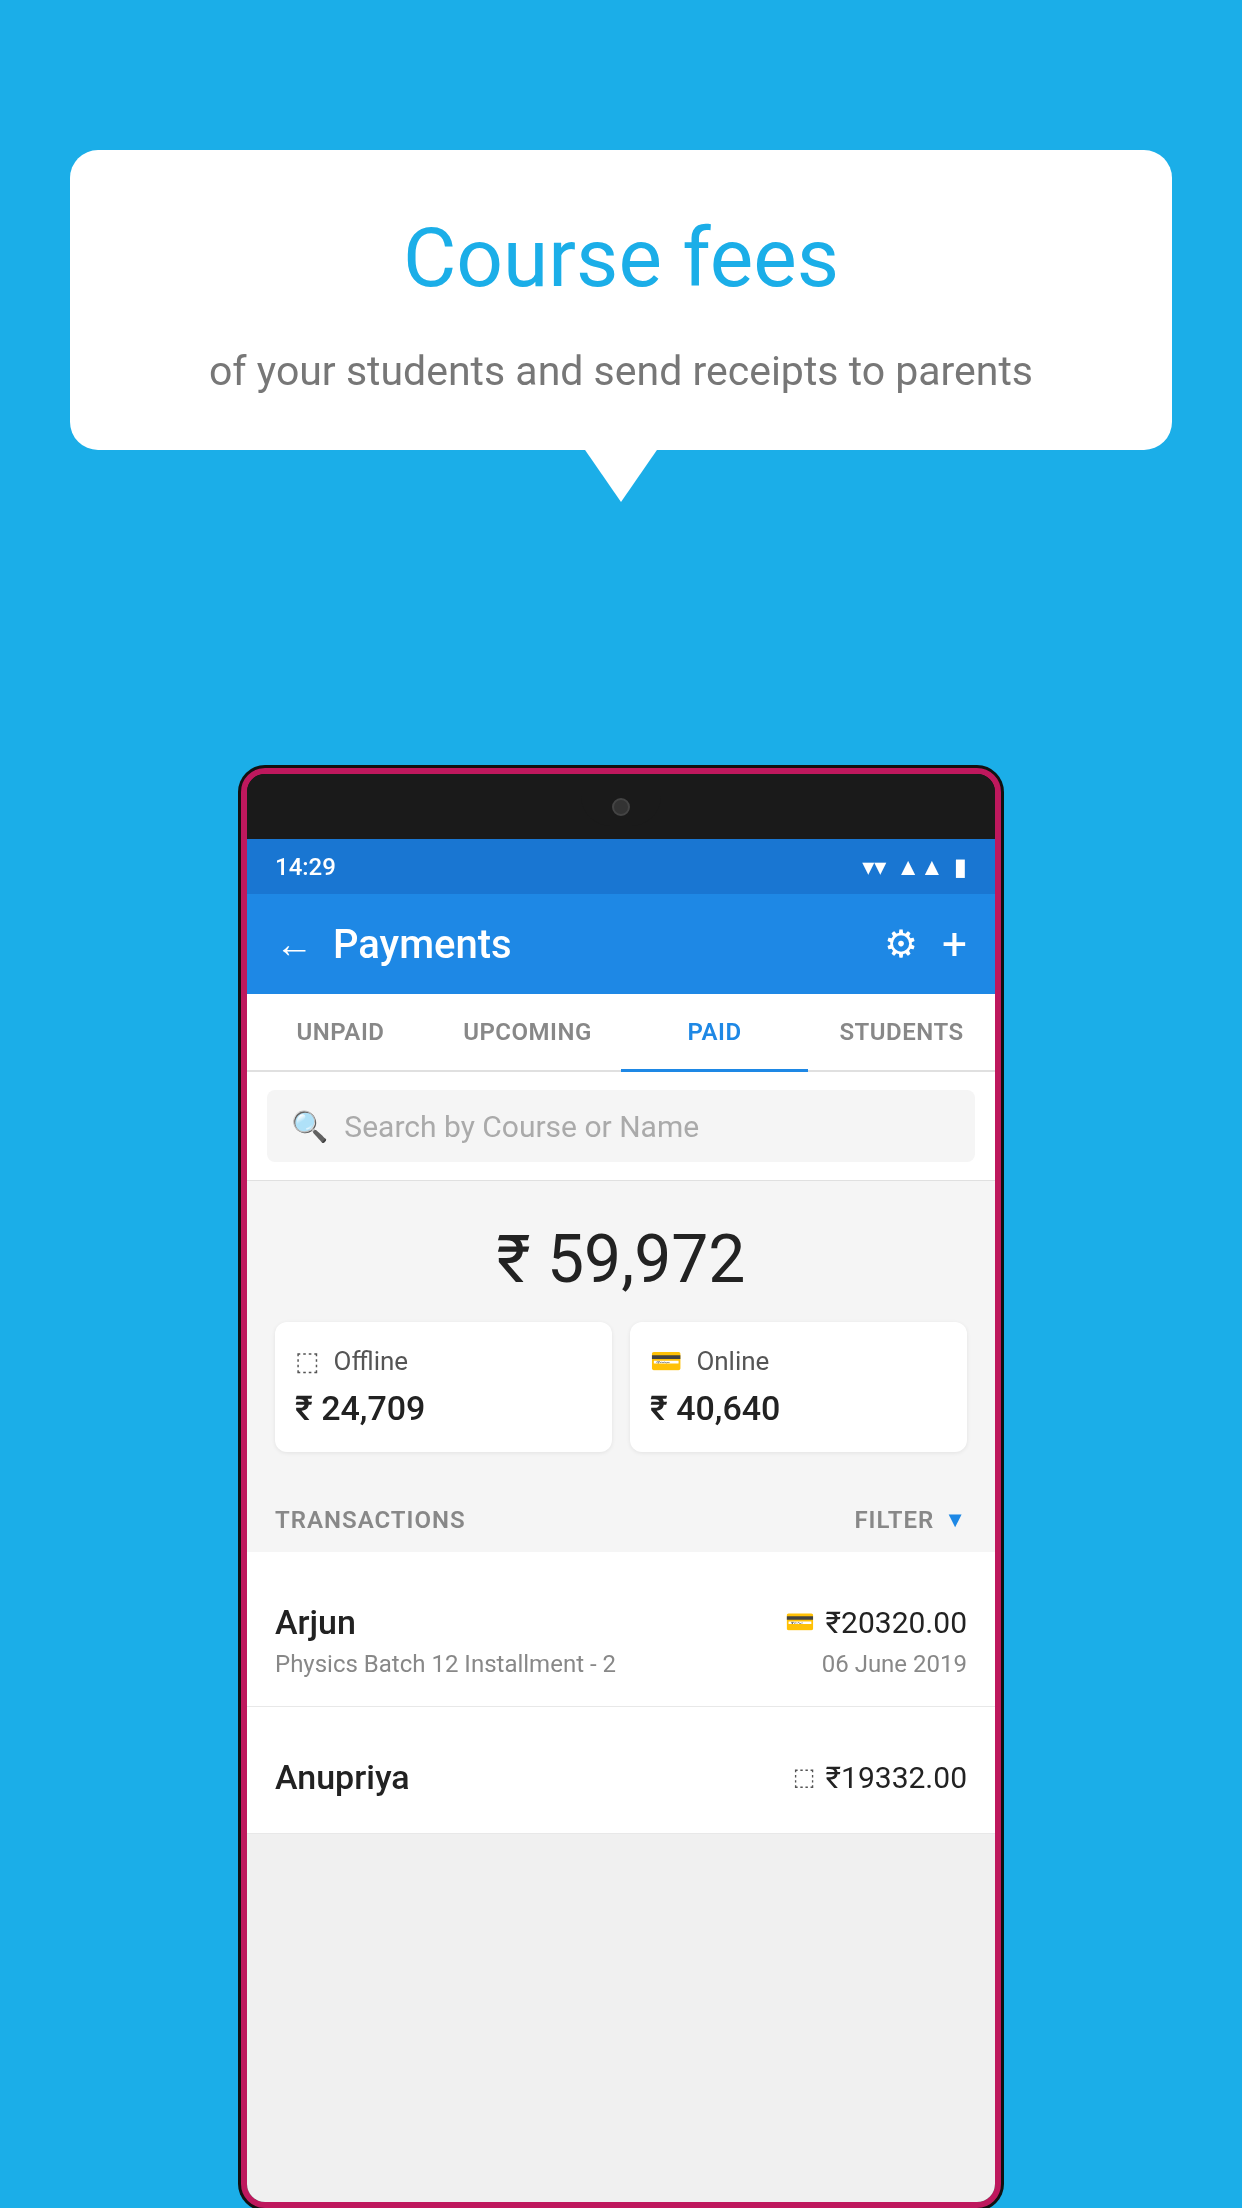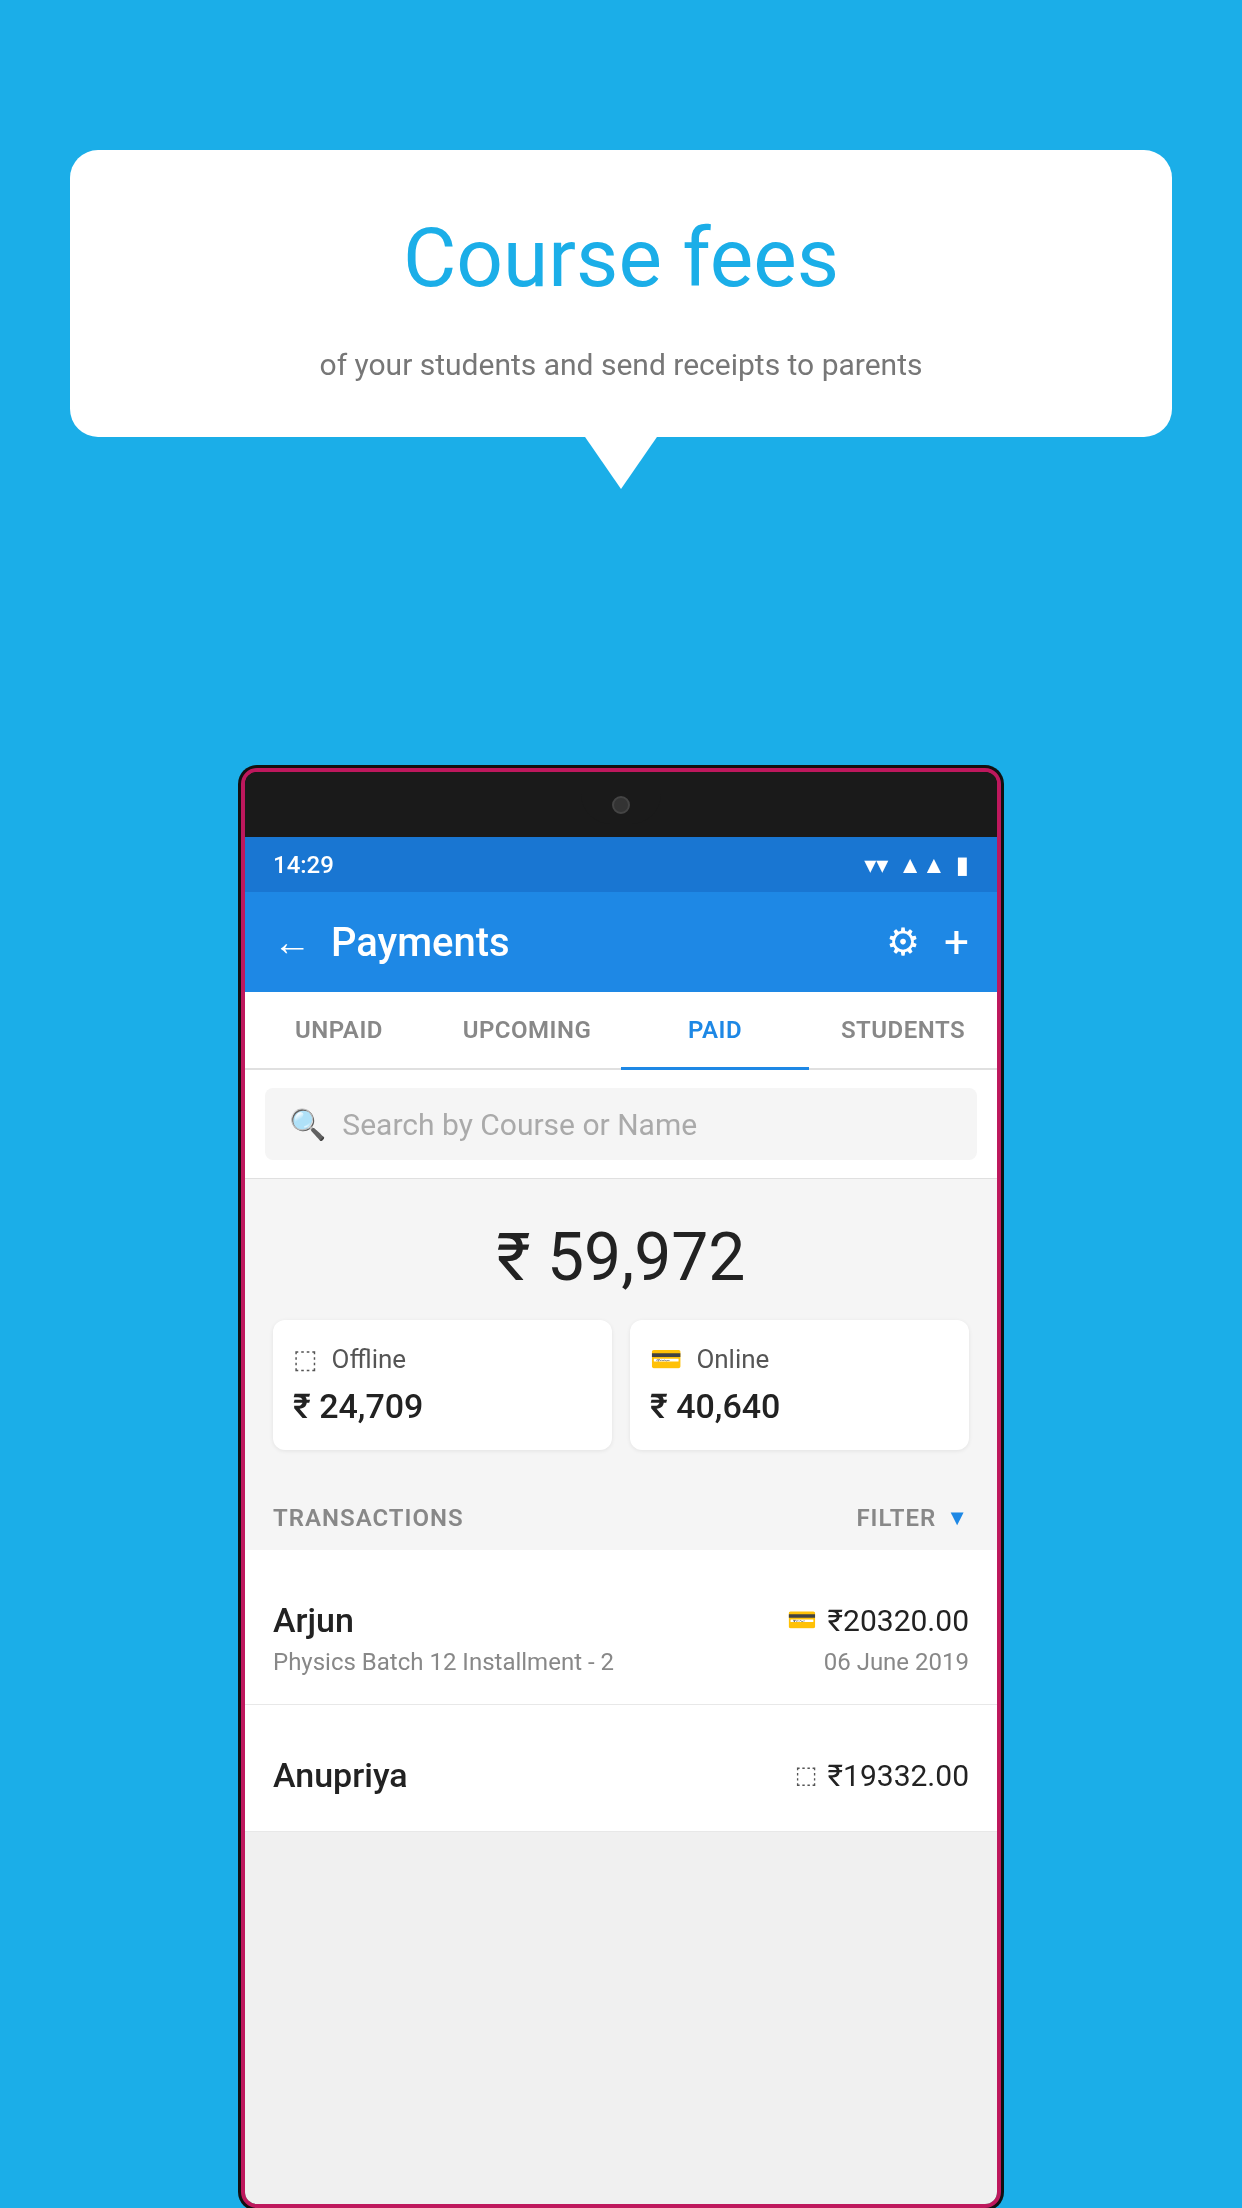--- a/index.html
+++ b/index.html
@@ -40,43 +40,43 @@
       border-top: 55px solid white;
     }
     .bubble-title {
       color: #1BAEE8;
       font-size: 82px;
       font-weight: 400;
       margin-bottom: 20px;
     }
     .bubble-subtitle {
       color: #777;
-      font-size: 30px;
+      font-size: 41px;
       font-weight: 400;
       margin-top: 41px;
     }
 
     
     .phone-container {
       position: absolute;
       bottom: 0;
       left: 50%;
       transform: translateX(-50%);
       width: 760px;
       height: 1440px;
     }
     .phone-body {
       position: absolute;
       top: 0;
       left: 0;
       right: 0;
       bottom: 0;
       background: #1a1a1a;
-      border-radius: 16px;
-      border: 4px solid #be185d;
+      border-radius: 24px;
+      border: 6px solid #be185d;
       box-shadow: 0 0 0 3px #111, inset 0 0 20px rgba(0,0,0,0.5);
       overflow: hidden;
     }
     .phone-notch-area {
       position: absolute;
       top: 0;
       left: 0;
       right: 0;
       height: 65px;
       background: #1a1a1a;

